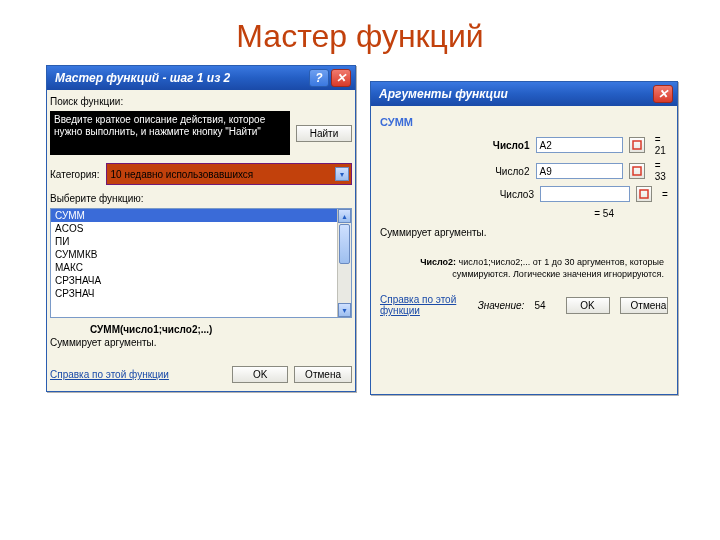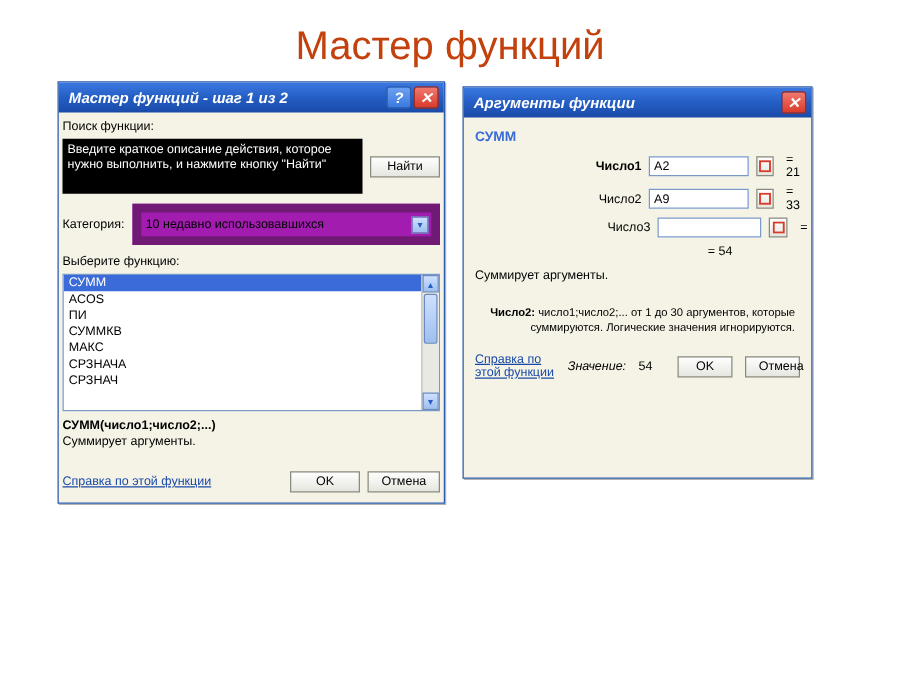--- a/index.html
+++ b/index.html
@@ -10,32 +10,32 @@
   .titlebar { height: 24px; background: linear-gradient(#3a78e0,#245ec4 50%,#1a4aa8); display: flex; align-items: center; padding: 0 4px 0 8px; color: #fff; font-size: 12px; font-weight: 700; font-style: italic; }
   .titlebar .spacer { flex: 1; }
   .tbbtn { width: 20px; height: 18px; margin-left: 2px; border-radius: 3px; display: flex; align-items: center; justify-content: center; font-weight: 700; font-size: 12px; }
   .tbbtn.help { background: linear-gradient(#6ea0f0,#3a78e0); color:#fff; border:1px solid #2a5db0;}
   .tbbtn.close { background: linear-gradient(#f07a6e,#d93a2a); color:#fff; border:1px solid #a02a1e;}
   .body { padding: 6px 3px 8px; }
   .lbl { font-size: 10px; color:#000; }
   .row { display:flex; align-items:center; gap:6px; margin-top:4px; }
   .searchbox { flex:1; background:#000; color:#fff; padding:3px 4px; font-size:10px; line-height:12px; height:44px; overflow:hidden; }
   .btn { background: linear-gradient(#fefefe,#e6e6e0); border:1px solid #8a8a80; padding:2px 10px; font-size:10px; min-width:56px; text-align:center; color:#000;}
-  .combo { flex:1; display:flex; align-items:center; background:#a21caf; border:7px solid #701a75; height:33px; padding:0 2px 0 4px; }
+  .combo { flex:1; display:flex; align-items:center; background:#c2410c; border:1px solid #701a75; height:22px; padding:0 2px 0 4px; }
   .combo span { flex:1; font-size:10px; }
   .combo .arrow { width:14px; height:14px; background:linear-gradient(#cfe0ff,#9ebfef); border:1px solid #6a8ac0; display:flex; align-items:center; justify-content:center; font-size:8px; color:#245ec4;}
   .listbox { margin-top:4px; background:#fff; border:1px solid #7a9ac8; height:110px; position:relative; }
   .listbox .items { height:100%; overflow:hidden; }
   .listbox .item { padding:1px 4px; font-size:10px; }
   .listbox .item.sel { background:#3a6bd8; color:#fff; }
   .scrollbar { position:absolute; right:0; top:0; width:14px; height:100%; background:#e9e9e3; border-left:1px solid #c0c0b8; display:flex; flex-direction:column; }
   .scrollbar .sbtn { height:14px; background:linear-gradient(#cfe0ff,#9ebfef); border:1px solid #6a8ac0; display:flex; align-items:center; justify-content:center; font-size:8px; color:#245ec4;}
   .scrollbar .thumb { flex:0 0 40px; margin:1px; background:linear-gradient(#cfe0ff,#9ebfef); border:1px solid #6a8ac0; border-radius:2px;}
   .scrollbar .track { flex:1; }
-  .sig { font-size:10px; font-weight:700; margin-top:6px; }
+  .sig { font-size:10px; font-weight:700; margin-top:6px;margin-left:40px; }
   .desc { font-size:10px; margin-top:2px; }
   .footer { display:flex; align-items:center; gap:6px; margin-top:14px; padding-top:4px;}
   .linklike { color:#1a4aa8; text-decoration:underline; font-size:10px; }
   .footer .spacer { flex:1; }
   
   .fnname { color:#3a6bd8; font-size:11px; font-weight:700; padding:4px 0 2px 6px; }
   .argrow { display:flex; align-items:center; gap:6px; margin:4px 0; }
   .argrow .alabel { width:160px; text-align:right; font-size:10px; }
   .argrow .alabel.bold { font-weight:700; }
   .arginput { width:90px; height:16px; background:#fff; border:1px solid #7a9ac8; padding:0 3px; font-size:10px; display:flex; align-items:center;}
@@ -97,21 +97,21 @@
       <div class="desc">Суммирует аргументы.</div>
       <div class="footer">
         <span class="linklike">Справка по этой функции</span>
         <span class="spacer"></span>
         <div class="btn">OK</div>
         <div class="btn">Отмена</div>
       </div>
     </div>
   </div>
 
-  <div class="dialog" style="left:370px; top:4px; width:280px;">
+  <div class="dialog" style="left:370px; top:16px; width:308px;">
     <div class="titlebar">
       <span>Аргументы функции</span>
       <span class="spacer"></span>
       <div class="tbbtn close">✕</div>
     </div>
     <div class="body" style="min-height:288px; position:relative;">
       <div class="fnname">СУММ</div>
 
       <div class="argrow">
         <div class="alabel bold">Число1</div>

